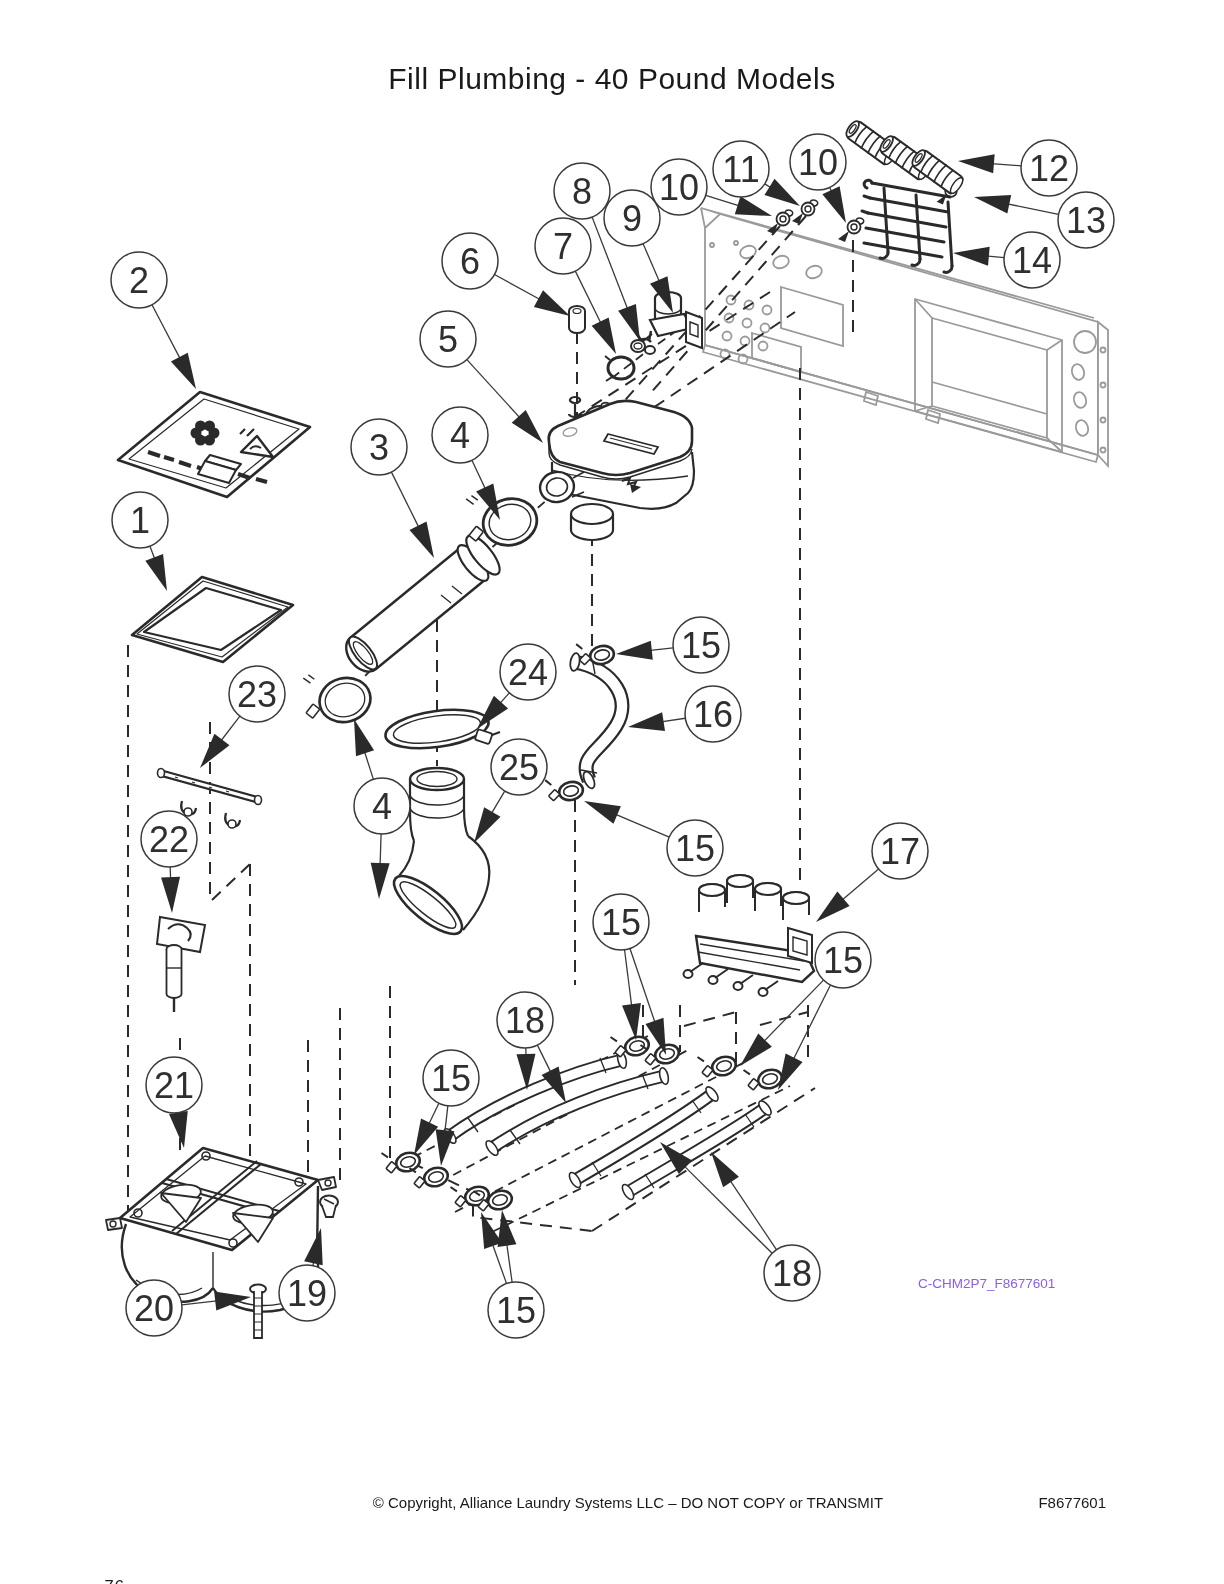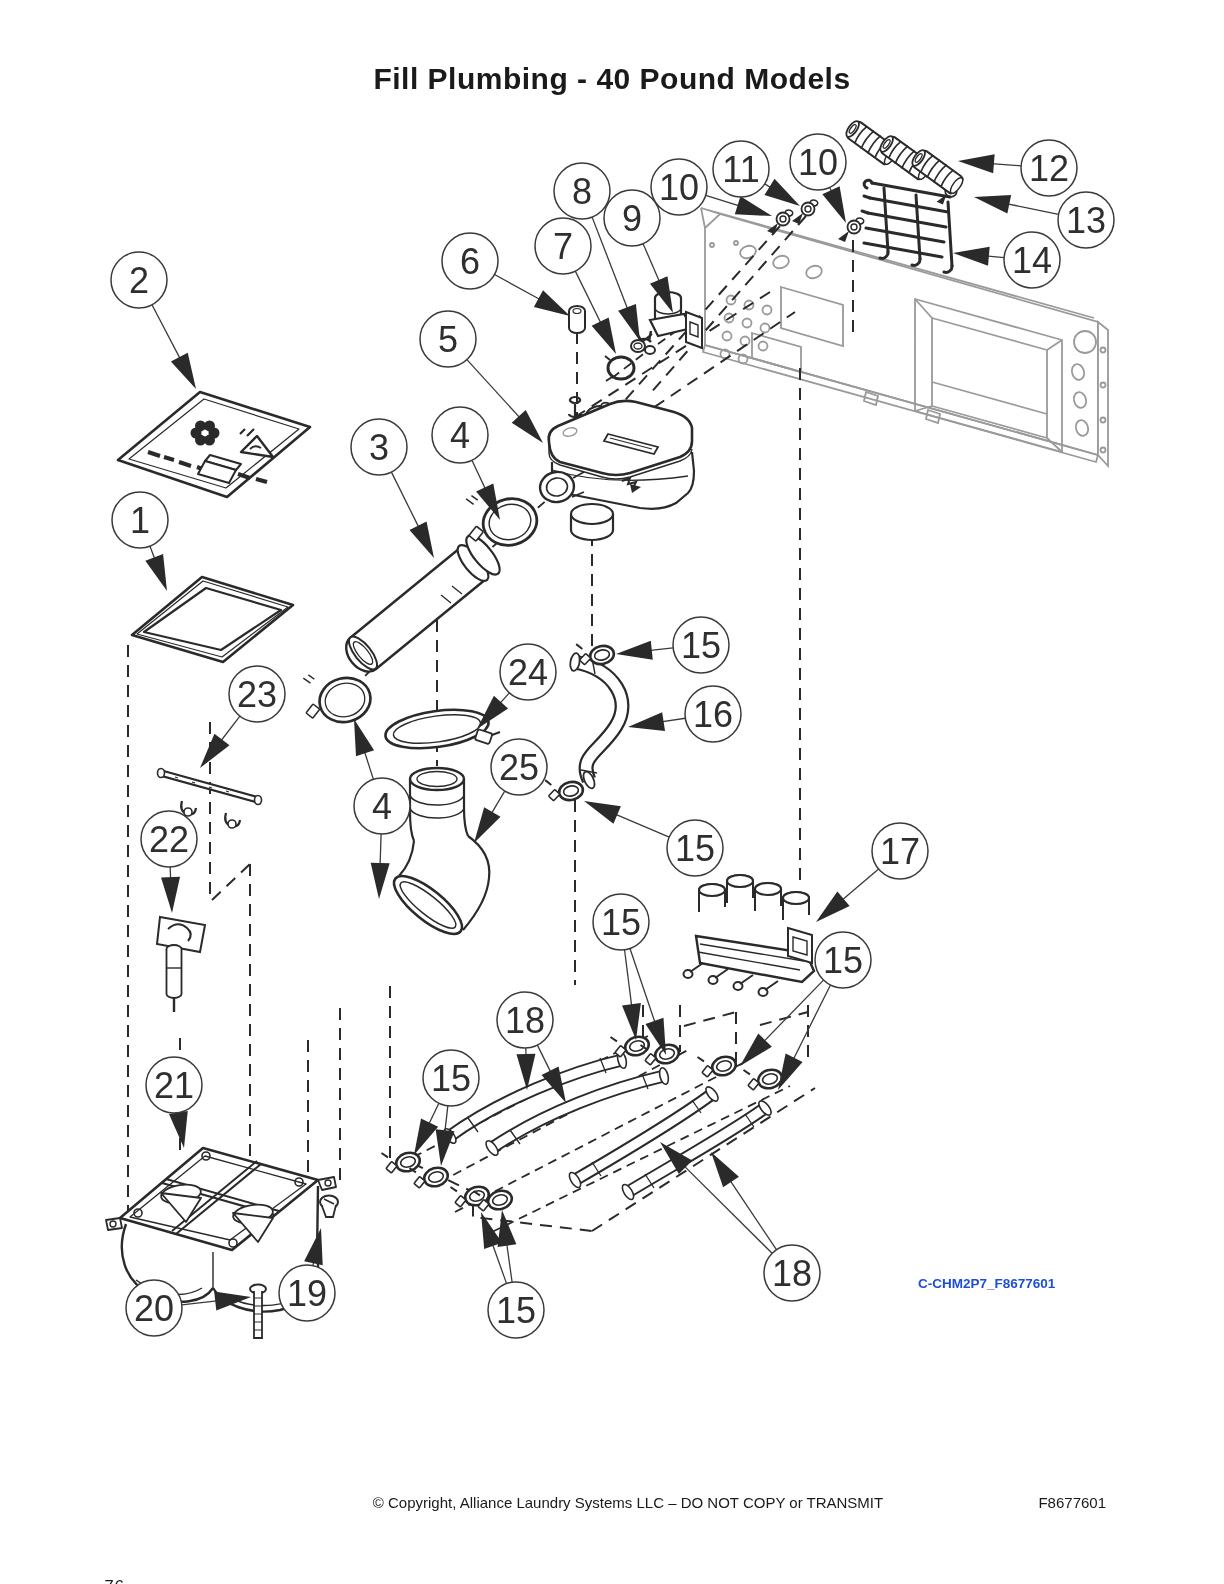--- a/index.html
+++ b/index.html
@@ -1,20 +1,20 @@
 <!DOCTYPE html>
 <html><head>
 <meta charset="utf-8">
 <style>
   html,body{margin:0;padding:0;background:#fff;}
   .page{position:relative;width:1224px;height:1584px;background:#fff;overflow:hidden;
         font-family:"Liberation Sans",sans-serif;color:#1a1a1a;}
   .title{position:absolute;top:62px;left:0;width:100%;text-align:center;
-         font-size:30px;font-weight:bold;letter-spacing:.5px;}
-  .figcode{position:absolute;top:1276px;left:918px;font-size:13.5px;color:#1d4ed8;font-weight:bold;}
+         font-size:30px;font-weight:normal;letter-spacing:.5px;}
+  .figcode{position:absolute;top:1276px;left:918px;font-size:13.5px;color:#8b5cf6;}
   .footer-page{position:absolute;top:1577px;left:104px;font-size:17px;font-family:Liberation Mono, monospace;}
   .footer-copy{position:absolute;top:1494px;left:16px;width:100%;text-align:center;font-size:15px;}
   .footer-doc{position:absolute;top:1494px;right:118px;font-size:15px;text-align:right;}
   svg{position:absolute;top:0;left:0;}
   .pt{stroke:#2a2a2a;fill:#fff;}
   .ln{stroke:#2a2a2a;fill:none;}
   .gy{stroke:#9a9a9a;fill:#fff;}
   .gyl{stroke:#9a9a9a;fill:none;}
 </style>
 </head>

